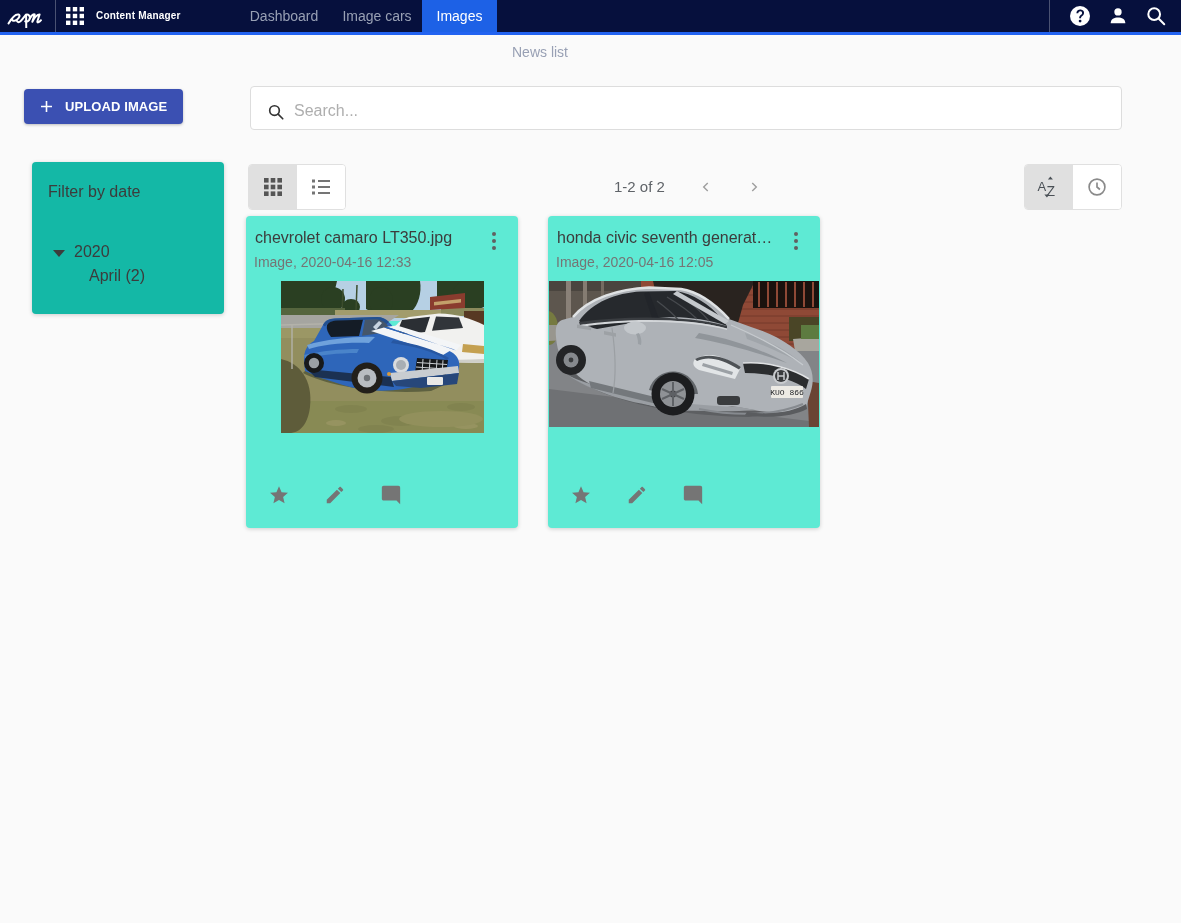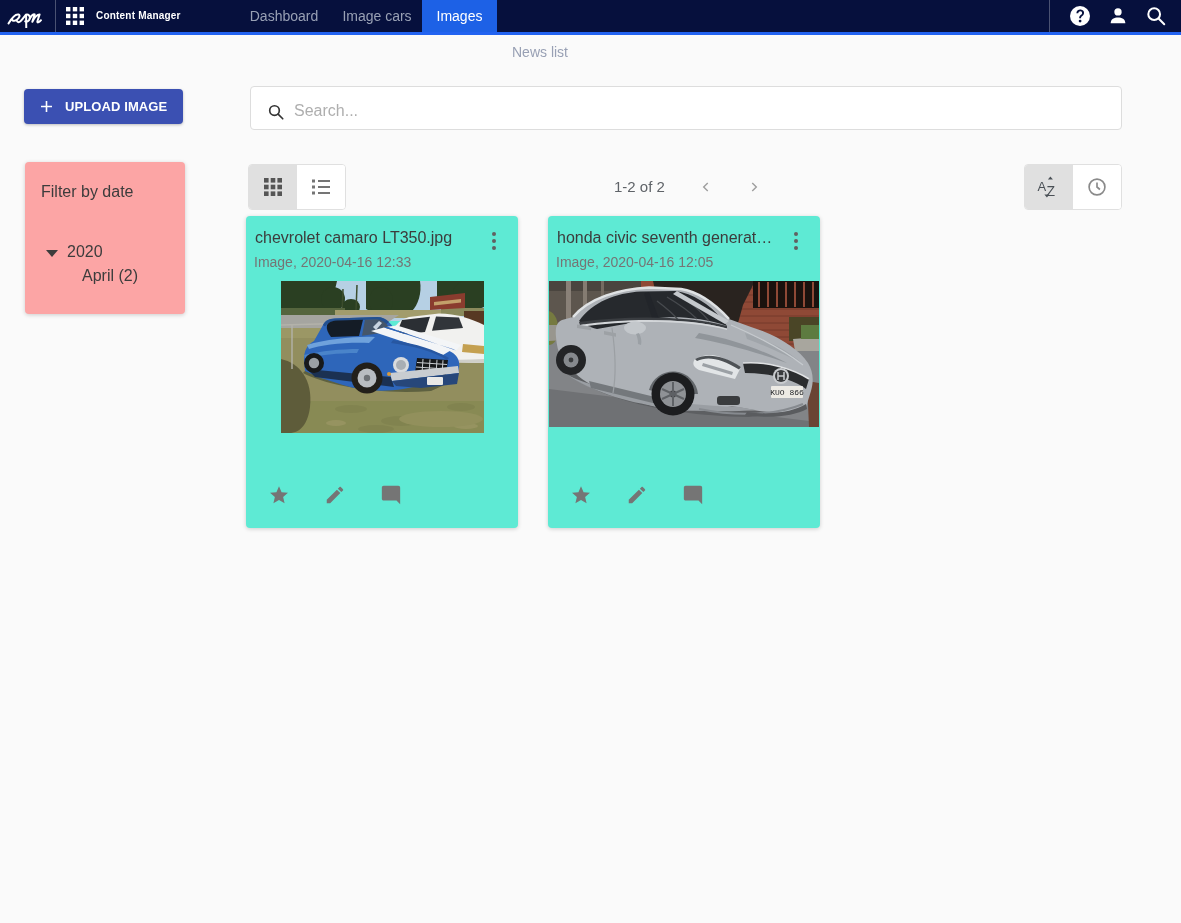--- a/index.html
+++ b/index.html
@@ -13,21 +13,21 @@
 .nav { position:absolute; top:0; height:32px; line-height:32px; font-size:14px; font-weight:normal; color:#98a0b4; text-align:center; }
 .nav.active { background:#1d61e6; color:#fff; }
 .hicon { position:absolute; }
 
 .upload { position:absolute; left:24px; top:89px; width:159px; height:35px; background:#3b50b2; border-radius:4px; color:#fff; font-size:13px; font-weight:bold; letter-spacing:0.1px; box-shadow:0 1px 3px rgba(0,0,0,0.25); }
 .upload span.lbl { position:absolute; left:41px; top:0; line-height:35px; }
 
 .search { position:absolute; left:250px; top:86px; width:872px; height:44px; background:#fff; border:1px solid #ddd; border-radius:4px; }
 .search .ph { position:absolute; left:43px; top:0; line-height:48px; color:#aeaeae; font-size:16px; }
 
-.filter { position:absolute; left:25px; top:162px; width:160px; height:152px; background:#fca5a5; border-radius:4px; box-shadow:0 1px 4px rgba(0,0,0,0.18); }
+.filter { position:absolute; left:32px; top:162px; width:192px; height:152px; background:#14b8a6; border-radius:4px; box-shadow:0 1px 4px rgba(0,0,0,0.18); }
 .filter .t { position:absolute; left:16px; top:21px; font-size:16px; color:#3c3c3c; }
 .filter .y { position:absolute; left:42px; top:81px; font-size:16px; color:#3c3c3c; }
 .filter .m { position:absolute; left:57px; top:105px; font-size:16px; color:#3c3c3c; }
 .tri { position:absolute; left:21px; top:88px; width:0; height:0; border-left:6px solid transparent; border-right:6px solid transparent; border-top:7px solid #3c3c3c; }
 
 .tgroup { position:absolute; top:164px; height:46px; background:#fff; border:1px solid #e0e0e0; border-radius:4px; display:flex; overflow:hidden; }
 .tbtn { width:48px; height:44px; display:flex; align-items:center; justify-content:center; background:#fff; }
 .tbtn.sel { background:#e0e0e0; }
 .pagetext { position:absolute; top:164px; height:46px; line-height:46px; font-size:15px; color:#5f6368; }
 

